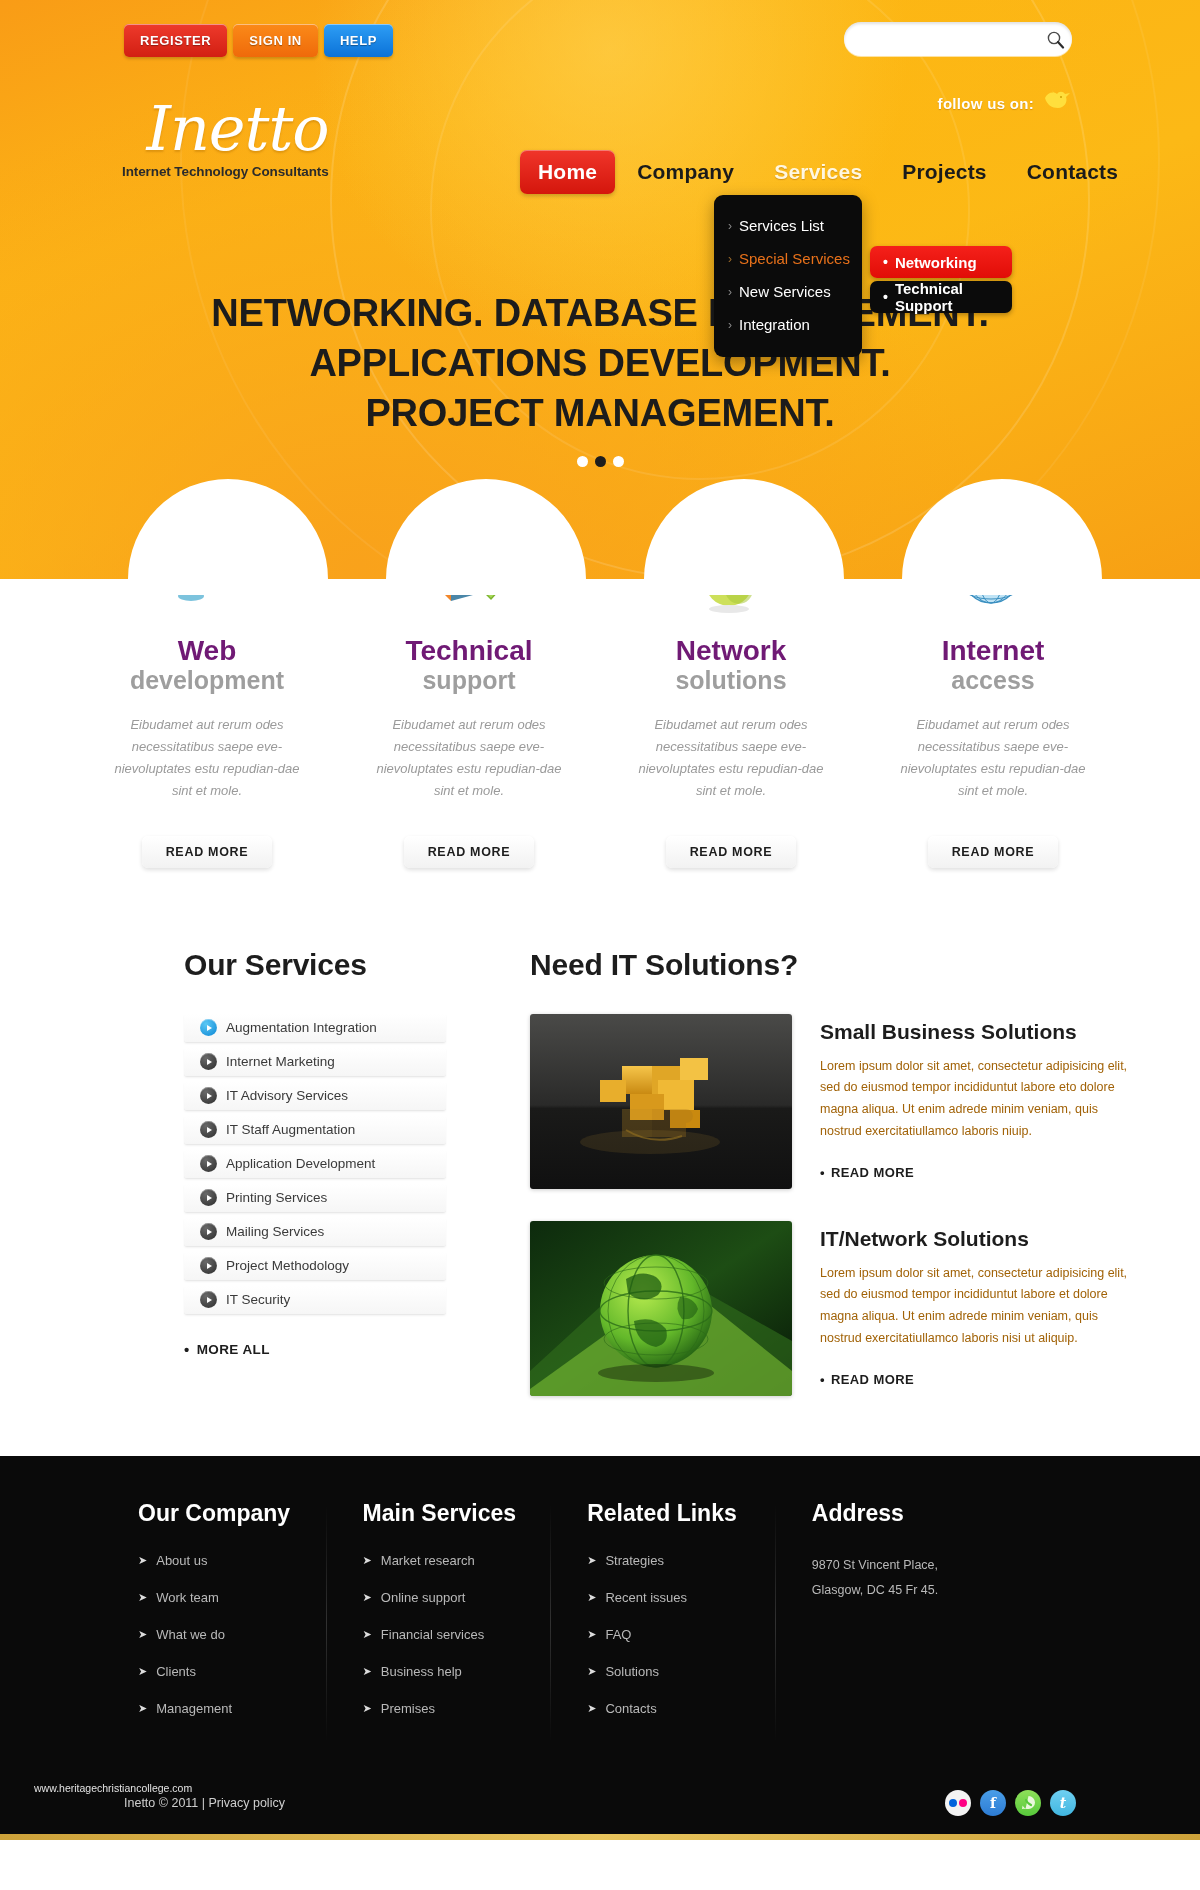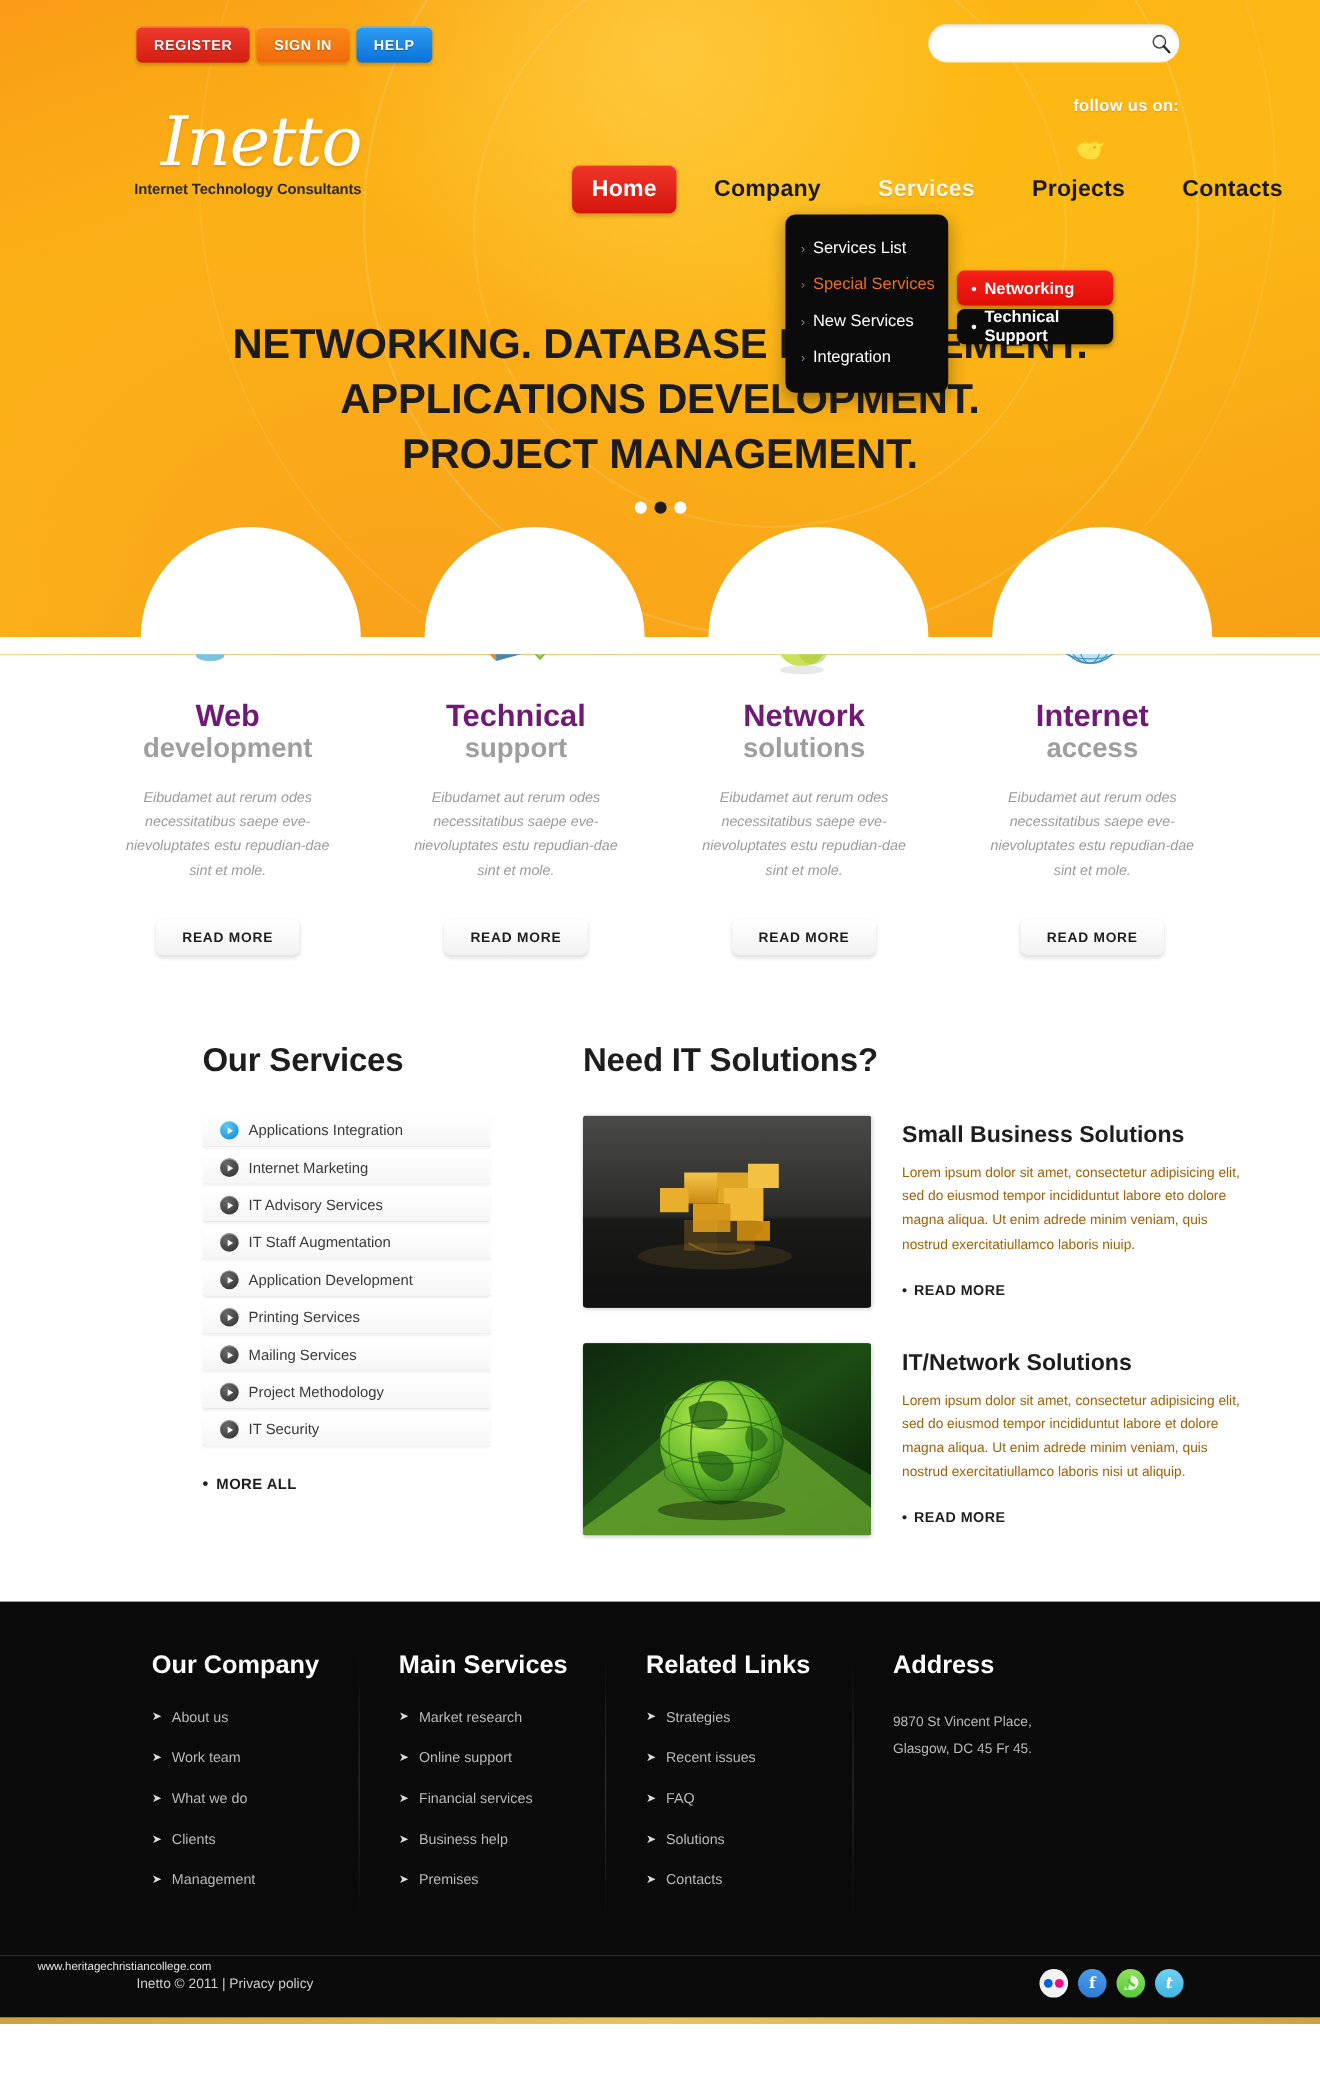--- a/index.html
+++ b/index.html
@@ -60,41 +60,41 @@
     font-family: "Liberation Sans", sans-serif;
   }
   .search-btn {
     width: 34px; height: 30px; border: 0; background: transparent; cursor: pointer;
     display: flex; align-items: center; justify-content: center;
   }
 
   
   .follow {
     position: absolute; right: 128px; top: 88px; z-index: 40;
-    display: flex; align-items: flex-start; gap: 20px; flex-direction: column;
+    display: flex; align-items: flex-end; gap: 8px;
   }
   .follow-label {
     color: #fff; font-size: 15px; font-weight: bold; letter-spacing: .3px;
     text-shadow: 0 1px 1px rgba(180,110,0,.5);
   }
 
   
   .logo { position: absolute; left: 122px; top: 98px; z-index: 40; }
   .logo-name {
     font-family: "DejaVu Serif", serif;
     font-size: 62px; line-height: 1; color: #fff; font-style: italic;
     letter-spacing: -1px; text-shadow: 0 2px 2px rgba(170,104,0,.35); text-align: right;
   }
   .logo-tag {
     margin-top: 4px; font-size: 13.5px; font-weight: bold; color: #2b2b2b;
     letter-spacing: -0.1px;
   }
 
   
-  .nav { position: absolute; left: 520px; top: 150px; display: flex; align-items: center; gap: 16px; z-index: 45; }
+  .nav { position: absolute; left: 520px; top: 150px; display: flex; align-items: center; gap: 4px; z-index: 45; }
   .nav a {
     display: block; padding: 10px 18px; text-decoration: none;
     font-size: 21px; font-weight: bold; color: #1b1b1b; letter-spacing: .2px;
     font-family: "Liberation Sans", sans-serif;
   }
   .nav a.active {
     background: linear-gradient(#f0352a, #d4160c);
     color: #fff; border-radius: 7px;
     box-shadow: inset 0 1px 0 rgba(255,255,255,.35), 0 2px 4px rgba(0,0,0,.2);
   }
@@ -412,21 +412,21 @@
     </div>
   </div>
 
   <div class="content">
 
     <div class="col-left">
       <div class="h2">Our Services</div>
       <div class="svc-list">
         <div class="svc-item on">
           <span class="svc-bullet"></span>
-          <span>Applications Integration</span>
+          <span>Augmentation Integration</span>
         </div>
         <div class="svc-item">
           <span class="svc-bullet"></span>
           <span>Internet Marketing</span>
         </div>
         <div class="svc-item">
           <span class="svc-bullet"></span>
           <span>IT Advisory Services</span>
         </div>
         <div class="svc-item">

